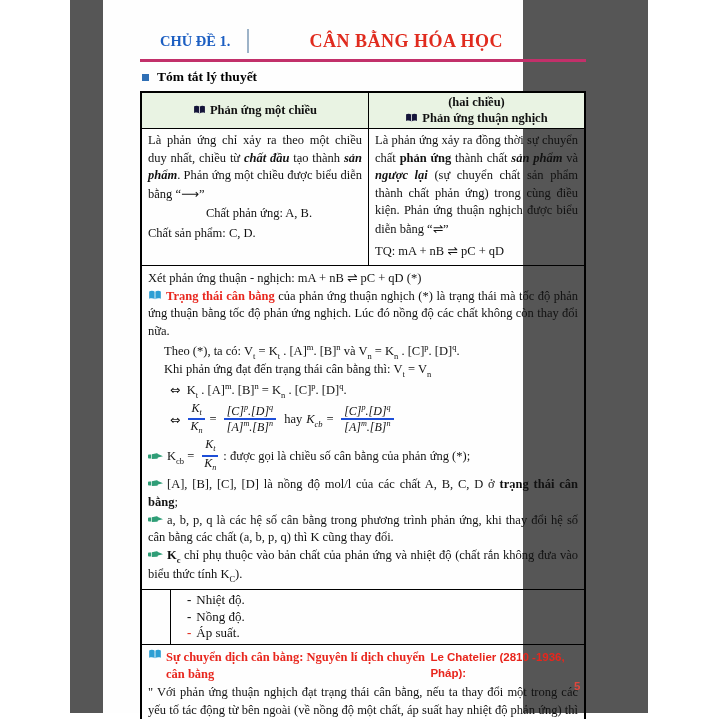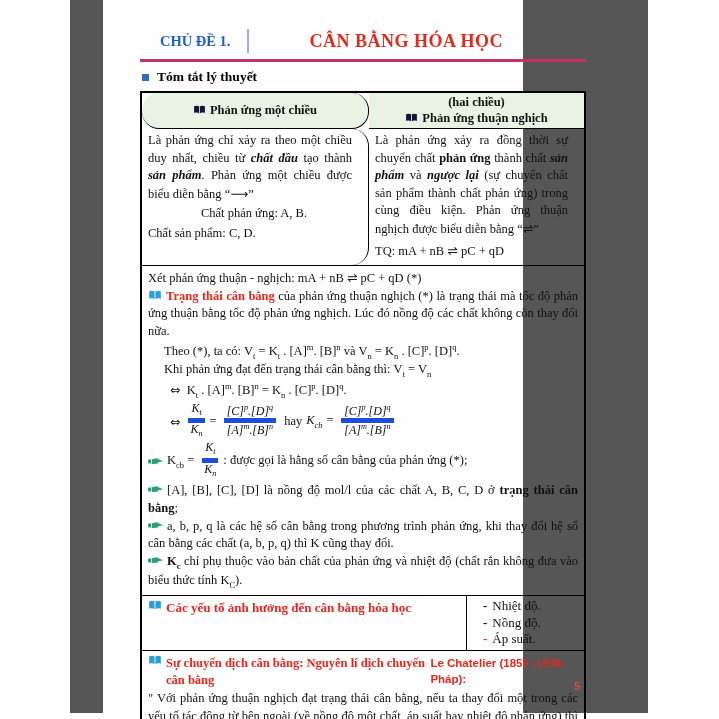--- a/index.html
+++ b/index.html
@@ -21,38 +21,38 @@
   .summary span.txt{color:#000000;font-weight:bold;font-size:13.5px;}
 
   
   .box{border:2px solid #000;}
 
   
   .t1{display:grid;grid-template-columns:227px 1fr;}
   .t1 .hc{background:#e9f3e3;border-bottom:1.5px solid #000;text-align:center;
           font-weight:bold;font-size:12.5px;padding:2px 2px;line-height:1.25;
           display:flex;flex-direction:column;justify-content:center;}
-  .t1 .lc{border-right:1.5px solid #000;border-radius:17px;}
-  .t1 .cell{font-size:12.5px;line-height:1.4;padding:3px 16px 4px 6px;text-align:justify;}
+  .t1 .lc{border-right:1.5px solid #000;}
+  .t1 .cell{font-size:12.5px;line-height:1.4;padding:3px 6px 4px 6px;text-align:justify;}
   .bi{font-weight:bold;font-style:italic;}
   .b{font-weight:bold;}
 
   
   .sym{font-family:"DejaVu Sans",sans-serif;}
 
   
   .sec2{border-top:1.5px solid #000;padding:3px 6px 5px 6px;font-size:12.5px;line-height:1.42;}
   .sec2 p{margin:0;text-align:justify;}
   .ind1{padding-left:16px;}
   .ind2{padding-left:22px;}
   .redbold{color:#e8261d;font-weight:bold;}
   sup{font-size:.68em;} sub{font-size:.68em;}
   .frac{display:inline-flex;flex-direction:column;align-items:center;vertical-align:middle;
         line-height:1.1;font-size:12px;font-style:italic;margin:0 3px;position:relative;top:-1px;}
-  .frac .num{border-bottom:5px solid #1d4ed8;padding:0 3px;}
+  .frac .num{border-bottom:2px solid #1d4ed8;padding:0 3px;}
   .frac .den{padding:0 3px;}
   .eqline{margin:2px 0;display:flex;align-items:center;flex-wrap:nowrap;}
   .eqline > *{margin-right:4px;}
   .book{width:14px;height:11px;fill:#2e9fd4;vertical-align:-1px;margin-right:4px;flex:none;}
   .t1 .book{fill:#15153a;width:13px;height:10px;}
   .hand{width:15px;height:9px;fill:#2f9e77;vertical-align:0;margin-right:4px;flex:none;}
 
   
   .factors{border-top:1.5px solid #000;display:grid;grid-template-columns:1fr 146px;}
   .factors .fl{padding:4px 6px;display:flex;align-items:flex-start;font-size:13px;}
@@ -152,56 +152,49 @@
         </div>
         <div class="eqline">
           <svg class="hand" viewBox="0 0 22 12">
               <path d="M0 4.6 Q0 3.2 1.3 3.2 L4.6 3.2 L4.6 8.8 L1.3 8.8 Q0 8.8 0 7.4 Z M5.6 2.8 L12.6 1.3 Q14.3 1 14.5 2.5 L22 5.7 L14.5 7.5 Q14.7 9.2 12.9 9.4 L5.6 9.6 Z"></path>
             </svg>
           <span>K<sub>cb</sub> =</span>
           <span class="frac">
               <span class="num">K<sub>t</sub></span>
               <span class="den">K<sub>n</sub></span>
             </span>
-          <span>: được gọi là hằng số cân bằng của phản ứng (*);</span>
+          <span>: được gọi là chiều số cân bằng của phản ứng (*);</span>
         </div>
         <p><svg class="hand" viewBox="0 0 22 12">
               <path d="M0 4.6 Q0 3.2 1.3 3.2 L4.6 3.2 L4.6 8.8 L1.3 8.8 Q0 8.8 0 7.4 Z M5.6 2.8 L12.6 1.3 Q14.3 1 14.5 2.5 L22 5.7 L14.5 7.5 Q14.7 9.2 12.9 9.4 L5.6 9.6 Z"></path>
             </svg><span>[A], [B], [C], [D] là nồng độ mol/l của các chất A, B, C, D ở </span><span class="b">trạng thái cân bằng</span><span>;</span></p>
         <p><svg class="hand" viewBox="0 0 22 12">
               <path d="M0 4.6 Q0 3.2 1.3 3.2 L4.6 3.2 L4.6 8.8 L1.3 8.8 Q0 8.8 0 7.4 Z M5.6 2.8 L12.6 1.3 Q14.3 1 14.5 2.5 L22 5.7 L14.5 7.5 Q14.7 9.2 12.9 9.4 L5.6 9.6 Z"></path>
             </svg><span>a, b, p, q là các hệ số cân bằng trong phương trình phản ứng, khi thay đổi hệ số cân bằng các chất (a, b, p, q) thì K cũng thay đổi.</span></p>
         <p><svg class="hand" viewBox="0 0 22 12">
               <path d="M0 4.6 Q0 3.2 1.3 3.2 L4.6 3.2 L4.6 8.8 L1.3 8.8 Q0 8.8 0 7.4 Z M5.6 2.8 L12.6 1.3 Q14.3 1 14.5 2.5 L22 5.7 L14.5 7.5 Q14.7 9.2 12.9 9.4 L5.6 9.6 Z"></path>
             </svg><span class="b">K<sub>c</sub></span><span> chỉ phụ thuộc vào bản chất của phản ứng và nhiệt độ (chất rắn không đưa vào biểu thức tính K<sub>C</sub>).</span></p>
       </div>
 
       <div class="factors">
-        <div class="fl">
-          <svg class="book" viewBox="0 0 24 18">
-              <path d="M2 2 C5.5 .2,9.5 .8,12 2.8 C14.5 .8,18.5 .2,22 2 L22 14.5 C18.5 13,14.5 13.6,12 15.6 C9.5 13.6,5.5 13,2 14.5 Z"></path>
-              <path d="M12 2.8 L12 15.6" stroke="#fff" stroke-width="1.4" fill="none"></path>
-            </svg>
-          <span class="redbold">Các yếu tố ảnh hưởng đến cân bằng hóa học</span>
-        </div>
         <div class="fr">
           <div class="fitem"><span class="dash">-</span><span>Nhiệt độ.</span></div>
           <div class="fitem"><span class="dash">-</span><span>Nồng độ.</span></div>
           <div class="fitem"><span class="dash red">-</span><span>Áp suất.</span></div>
         </div>
       </div>
 
       <div class="lech">
         <div class="ttl">
           <svg class="book" viewBox="0 0 24 18">
               <path d="M2 2 C5.5 .2,9.5 .8,12 2.8 C14.5 .8,18.5 .2,22 2 L22 14.5 C18.5 13,14.5 13.6,12 15.6 C9.5 13.6,5.5 13,2 14.5 Z"></path>
               <path d="M12 2.8 L12 15.6" stroke="#fff" stroke-width="1.4" fill="none"></path>
             </svg>
           <span class="redbold" style="font-size:12.5px;">Sự chuyển dịch cân bằng: Nguyên lí dịch chuyển cân bằng </span>
-          <span class="t2">Le Chatelier (1850 -1936, Pháp):</span>
+          <span class="t2">Le Chatelier (2810 -1936, Pháp):</span>
         </div>
         <p class="quote">" Với phản ứng thuận nghịch đạt trạng thái cân bằng, nếu ta thay đổi một trong các yếu tố tác động từ bên ngoài (về nồng độ một chất, áp suất hay nhiệt độ phản ứng) thì cân bằng sẽ dịch chuyển theo chiều làm giảm tác động bên ngoài đó."</p>
 
       </div>
 
     </div>
   </div>
 
   <div class="pgnum">5</div>
 </div>

